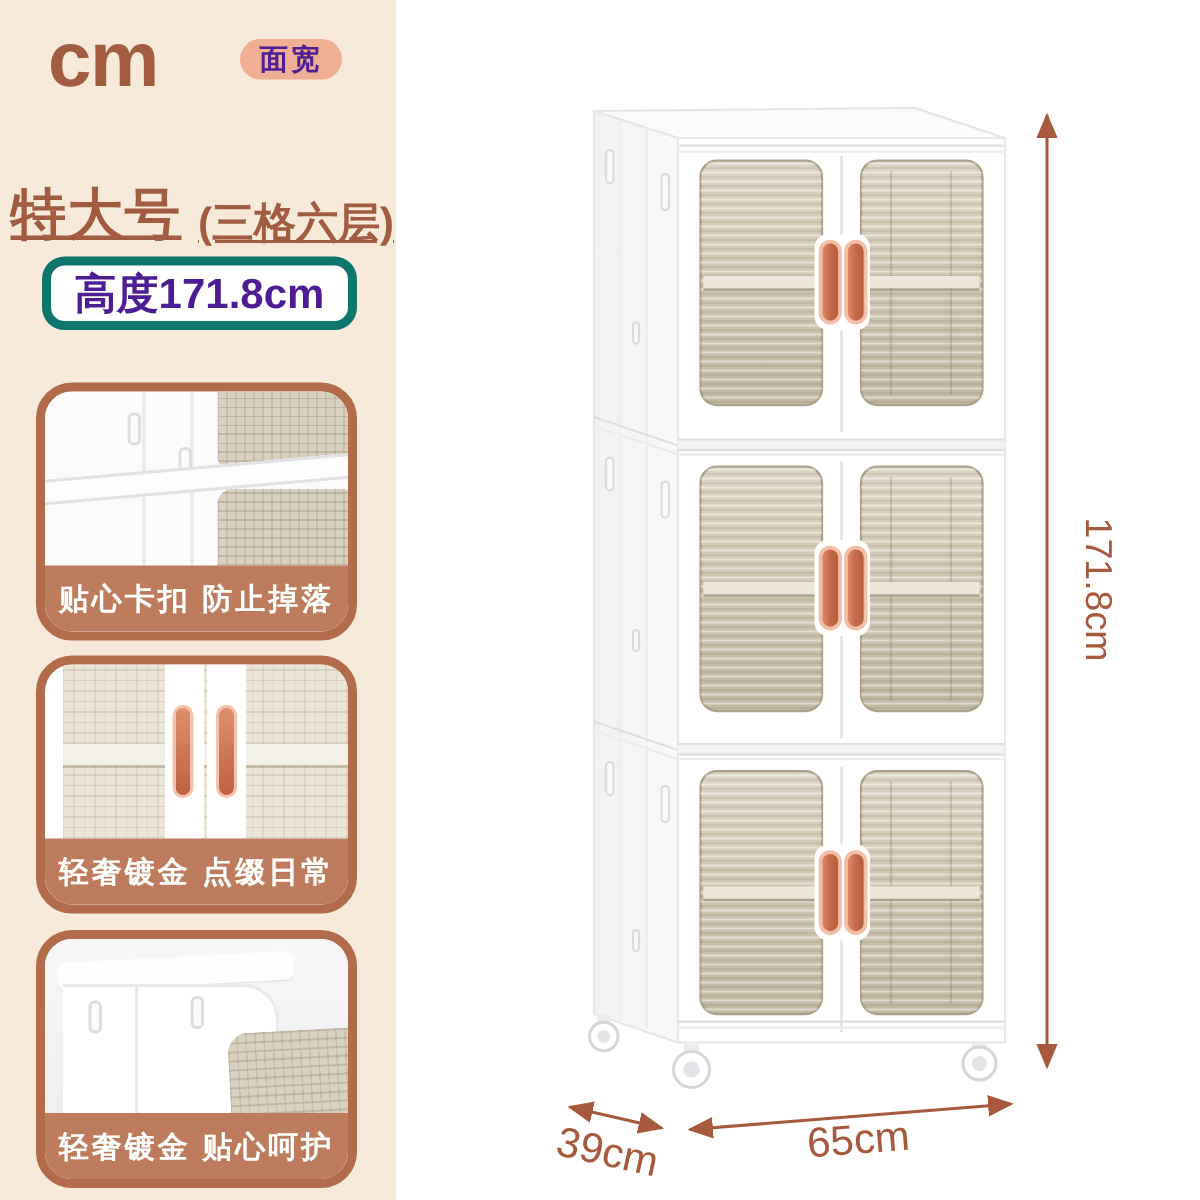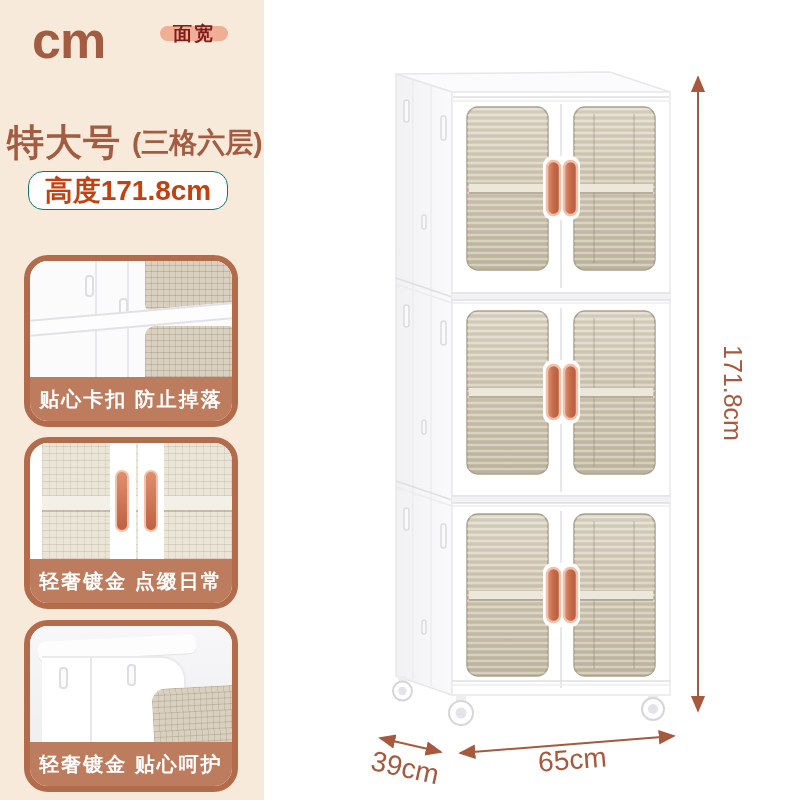--- a/index.html
+++ b/index.html
@@ -6,31 +6,31 @@
   .page{position:relative;width:800px;height:800px;background:#ffffff;overflow:hidden;
         font-family:"Liberation Sans",sans-serif;}
 
   
   .left-panel{position:absolute;left:0;top:0;width:264px;height:800px;background:#F8EADB;}
 
   .big-number{position:absolute;left:26px;top:10px;display:flex;align-items:baseline;color:#A25C41;}
   .big-digits{font-size:104px;font-weight:bold;line-height:1;letter-spacing:-4px;}
   .big-unit{font-size:52px;font-weight:bold;margin-left:6px;letter-spacing:-1px;}
 
-  .badge{position:absolute;left:160px;top:26px;height:15px;padding:0 13px;border-radius:15px;
-         background:#F0AE94;color:#7f1d1d;font-size:19px;font-weight:bold;letter-spacing:2px;
+  .badge{position:absolute;left:160px;top:26px;height:27px;padding:0 13px;border-radius:15px;
+         background:#F0AE94;color:#4c1d95;font-size:19px;font-weight:bold;letter-spacing:2px;
          display:flex;align-items:center;}
 
-  .subtitle{position:absolute;left:7px;top:118px;display:flex;align-items:center;color:#A25C41;white-space:nowrap;}
+  .subtitle{position:absolute;left:7px;top:118px;display:flex;align-items:flex-end;color:#A25C41;white-space:nowrap;text-decoration:underline;}
   .subtitle .name{font-size:37px;font-weight:bold;letter-spacing:1px;}
   .subtitle .detail{font-size:28px;font-weight:bold;margin-left:11px;}
 
   .height-box{position:absolute;left:28px;top:171px;width:198px;height:37px;background:#FFFFFF;
-              border:1px solid #0f766e;border-radius:15px;display:flex;align-items:center;justify-content:center;
-              color:#c2410c;font-size:28px;font-weight:bold;}
+              border:6px solid #0f766e;border-radius:15px;display:flex;align-items:center;justify-content:center;
+              color:#4c1d95;font-size:28px;font-weight:bold;}
 
   
   .card{position:absolute;left:24px;width:214px;height:172px;border:6px solid #B26C4C;border-radius:24px;
         background:#FFFFFF;overflow:hidden;box-sizing:border-box;}
   .card.c1{top:255px;} .card.c2{top:437px;padding-left:12px;} .card.c3{top:620px;}
   .card-img{position:relative;height:116px;overflow:hidden;}
   .card-band{position:absolute;left:0;right:0;bottom:0;height:44px;background:#BE7C5E;color:#FFFFFF;
              font-size:20px;font-weight:bold;letter-spacing:2px;display:flex;align-items:center;justify-content:center;
              white-space:nowrap;}
 

